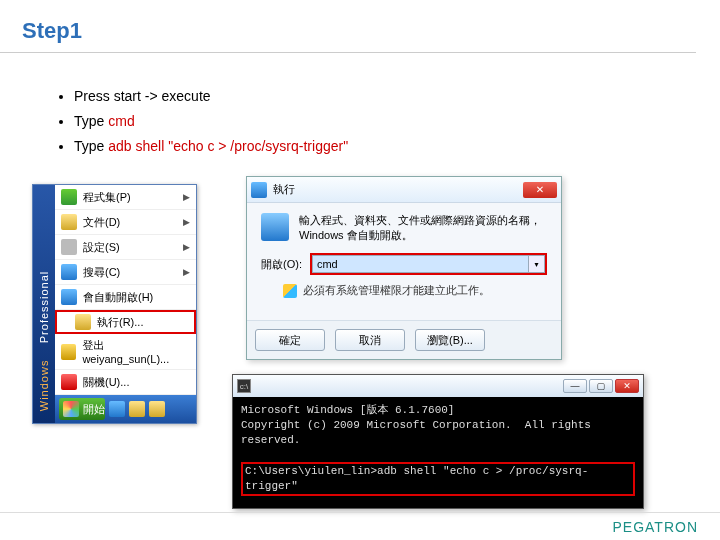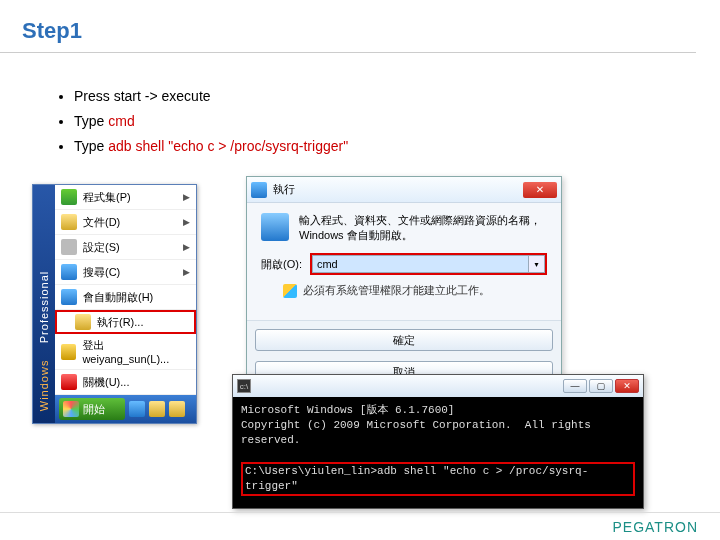--- a/index.html
+++ b/index.html
@@ -19,38 +19,38 @@
   .sm-item.hi { border:2px solid #d00; padding:2px 18px; }
   .sm-ico { width:16px; height:16px; display:inline-block; border-radius:2px; }
   .sm-ico.green{background:linear-gradient(#6c3,#393)}
   .sm-ico.blue{background:linear-gradient(#6bf,#27c)}
   .sm-ico.gray{background:#bbb}
   .sm-ico.yel{background:linear-gradient(#fd6,#c90)}
   .sm-ico.folder{background:linear-gradient(#ffe38a,#d2a829)}
   .sm-ico.red{background:linear-gradient(#f66,#c00)}
   .sm-arrow{margin-left:auto; font-size:9px; color:#555;}
   .taskbar{height:28px; background:linear-gradient(#3b7ed4,#1b4fa0); display:flex; align-items:center; padding:0 4px; gap:4px; margin-left:0;}
-  .taskbar .startbtn{background:linear-gradient(#5fbf3a,#2a7d16); color:#fff; font-size:11px; height:22px; display:flex; align-items:center; padding:0 20px 0 4px; border-radius:3px; gap:4px;}
+  .taskbar .startbtn{background:linear-gradient(#5fbf3a,#2a7d16); color:#fff; font-size:11px; height:22px; display:flex; align-items:center; padding:0 0 0 4px; border-radius:3px; gap:4px;}
   .taskbar .tico{width:16px;height:16px;display:inline-block;border-radius:2px;}
 
   
   .rundlg{position:absolute; left:246px; top:176px; width:316px; border:1px solid #8aa; background:#f4f7fb; font-size:11px; box-shadow:2px 2px 6px rgba(0,0,0,.2);}
   .rundlg .tb{height:26px; background:linear-gradient(#fafdff,#e1eefb); display:flex; align-items:center; padding:0 4px; border-bottom:1px solid #cbd8e6;}
   .rundlg .tb .tico{width:16px;height:16px;background:linear-gradient(#6bf,#27c);border-radius:2px;margin-right:6px;}
   .rundlg .tb .close{margin-left:auto;width:34px;height:16px;background:linear-gradient(#f06458,#c8261a);border-radius:2px;display:flex;align-items:center;justify-content:center;color:#fff;font-size:10px;}
   .rundlg .body{padding:10px 14px;}
   .rundlg .desc{display:flex;gap:10px;align-items:flex-start;margin-bottom:10px;}
   .rundlg .desc .dico{width:28px;height:28px;background:linear-gradient(#8cf,#27c);border-radius:3px;flex-shrink:0;}
   .rundlg .openrow{display:flex;align-items:center;gap:8px;margin-bottom:8px;}
   .rundlg .field{flex:1;border:2px solid #d00;height:22px;display:flex;align-items:center;}
   .rundlg .field input{flex:1;border:1px solid #9ab;height:18px;padding:0 4px;font-size:11px;background:#cfe6ff;}
   .rundlg .field .dd{width:16px;height:18px;border:1px solid #9ab;border-left:0;background:#eef;display:flex;align-items:center;justify-content:center;font-size:8px;}
   .rundlg .warn{display:flex;gap:6px;align-items:flex-end;margin:6px 0 12px 22px;font-size:11px;color:#333;}
   .rundlg .warn .shield{width:14px;height:14px;background:linear-gradient(135deg,#fc3 50%,#3bf 50%);border-radius:2px;}
-  .rundlg .btns{background:#eef3f8;border-top:1px solid #d5dfe9;padding:8px;display:flex;gap:10px;flex-direction:column;}
+  .rundlg .btns{background:#eef3f8;border-top:1px solid #d5dfe9;padding:8px;display:flex;gap:10px;}
   .rundlg .btn{min-width:70px;height:22px;border:1px solid #9ab;background:linear-gradient(#fff,#e2ecf6);font-size:11px;display:flex;align-items:center;justify-content:center;border-radius:3px;}
 
   
   .cmd{position:absolute; left:232px; top:374px; width:412px; background:#000; border:1px solid #555; box-shadow:2px 2px 6px rgba(0,0,0,.3);}
   .cmd .tb{height:22px;background:linear-gradient(#fafdff,#d8e6f4);display:flex;align-items:center;padding:0 4px;font-size:11px;color:#222;}
   .cmd .tb .cico{width:14px;height:14px;background:#333;border:1px solid #888;margin-right:6px;font-size:8px;color:#ccc;display:flex;align-items:center;justify-content:center;}
   .cmd .tb .wbtns{margin-left:auto;display:flex;gap:2px;}
   .cmd .tb .wbtn{width:24px;height:14px;border:1px solid #9ab;background:linear-gradient(#fff,#d0dfef);font-size:9px;display:flex;align-items:center;justify-content:center;border-radius:2px;}
   .cmd .tb .wbtn.x{background:linear-gradient(#f06458,#c8261a);color:#fff;border-color:#b33;}
   .cmd pre{color:#ddd;font-family:Consolas,"Courier New",monospace;font-size:11px;padding:6px 8px 12px;line-height:1.35;white-space:pre-wrap;}

